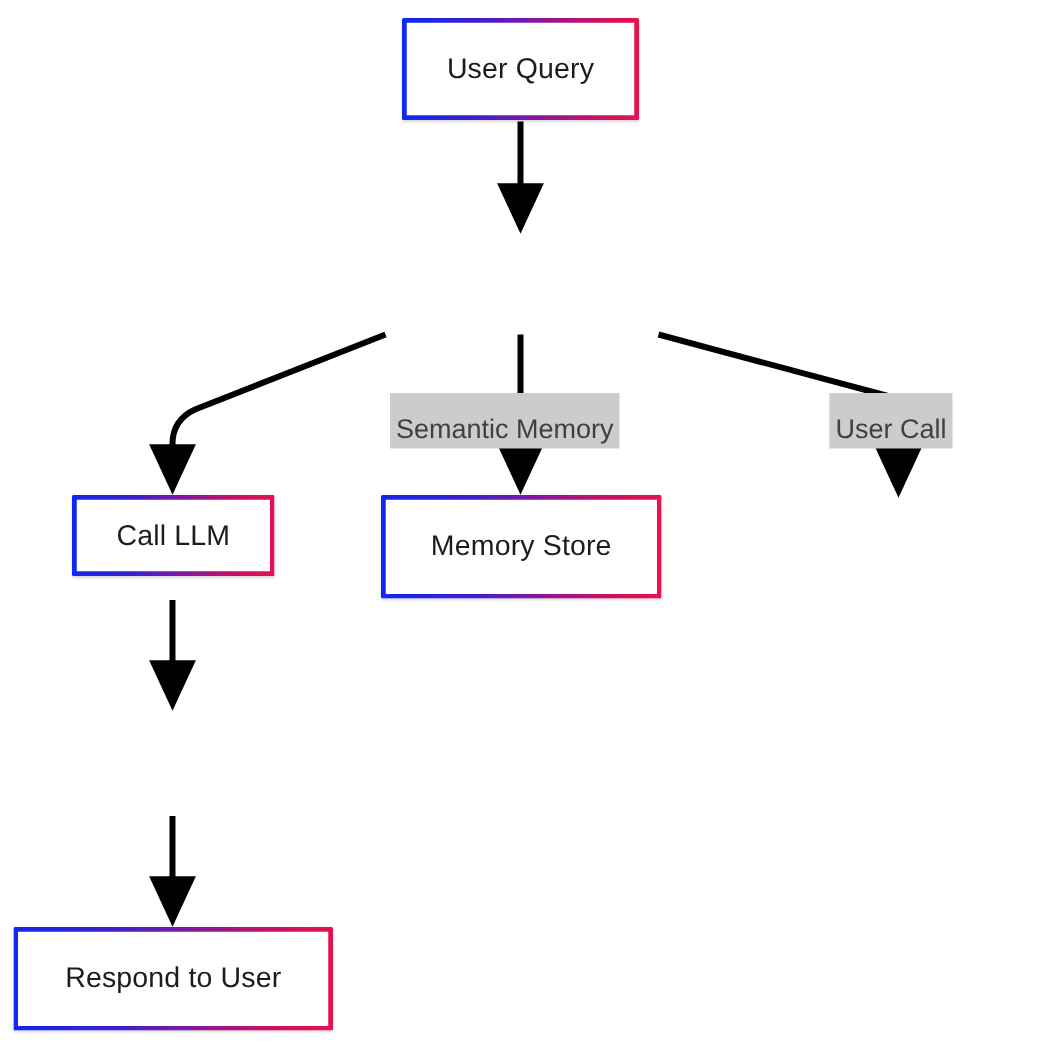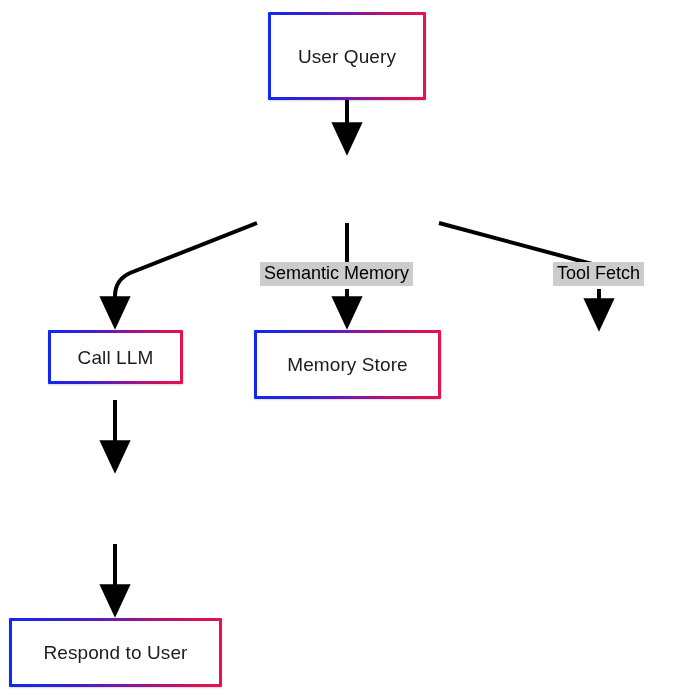--- a/index.html
+++ b/index.html
@@ -49,24 +49,24 @@
     color: #1c1c1c;
     font-size: 19px;
     line-height: 1;
     letter-spacing: 0.1px;
     white-space: nowrap;
     user-select: none;
   }
   .edge-label {
     position: absolute;
     background: #cccccc;
-    color: #000000;
+    color: #404040;
     font-size: 18px;
     line-height: 1.18;
-    padding: 1px 4px 2px 4px;
+    padding: 14px 4px 2px 4px;
     white-space: nowrap;
     user-select: none;
     box-sizing: border-box;
   }
 </style>
 </head>
 <body>
 
 <div id="diagram-root">
 
@@ -97,36 +97,36 @@
 
     <g>
       <path d="M115,400 L115,457" stroke="#000000" stroke-width="4" fill="none" marker-end="url(#arrowhead)"></path>
     </g>
 
     <g>
       <path d="M115,544 L115,601" stroke="#000000" stroke-width="4" fill="none" marker-end="url(#arrowhead)"></path>
     </g>
   </svg>
 
-  <div class="node" style="left:268px; top:12px; width:158px; height:88px;">
+  <div class="node" style="left:268px; top:12px; width:158px; height:68px;">
     <span class="node-label">User Query</span>
   </div>
 
 
   <div class="node" style="left:48px; top:330px; width:135px; height:54px;">
     <span class="node-label">Call LLM</span>
   </div>
 
   <div class="node" style="left:254px; top:330px; width:187px; height:69px;">
     <span class="node-label">Memory Store</span>
   </div>
 
 
 
   <div class="node" style="left:9px; top:618px; width:213px; height:69px;align-items:center;">
     <span class="node-label">Respond to User</span>
   </div>
 
   <div class="edge-label" style="left:260px; top:262px;">Semantic Memory</div>
 
-  <div class="edge-label" style="left:553px; top:262px;">Tool Fetch</div>
+  <div class="edge-label" style="left:553px; top:262px;">User Call</div>
 
 </div>
 
 </body></html>

